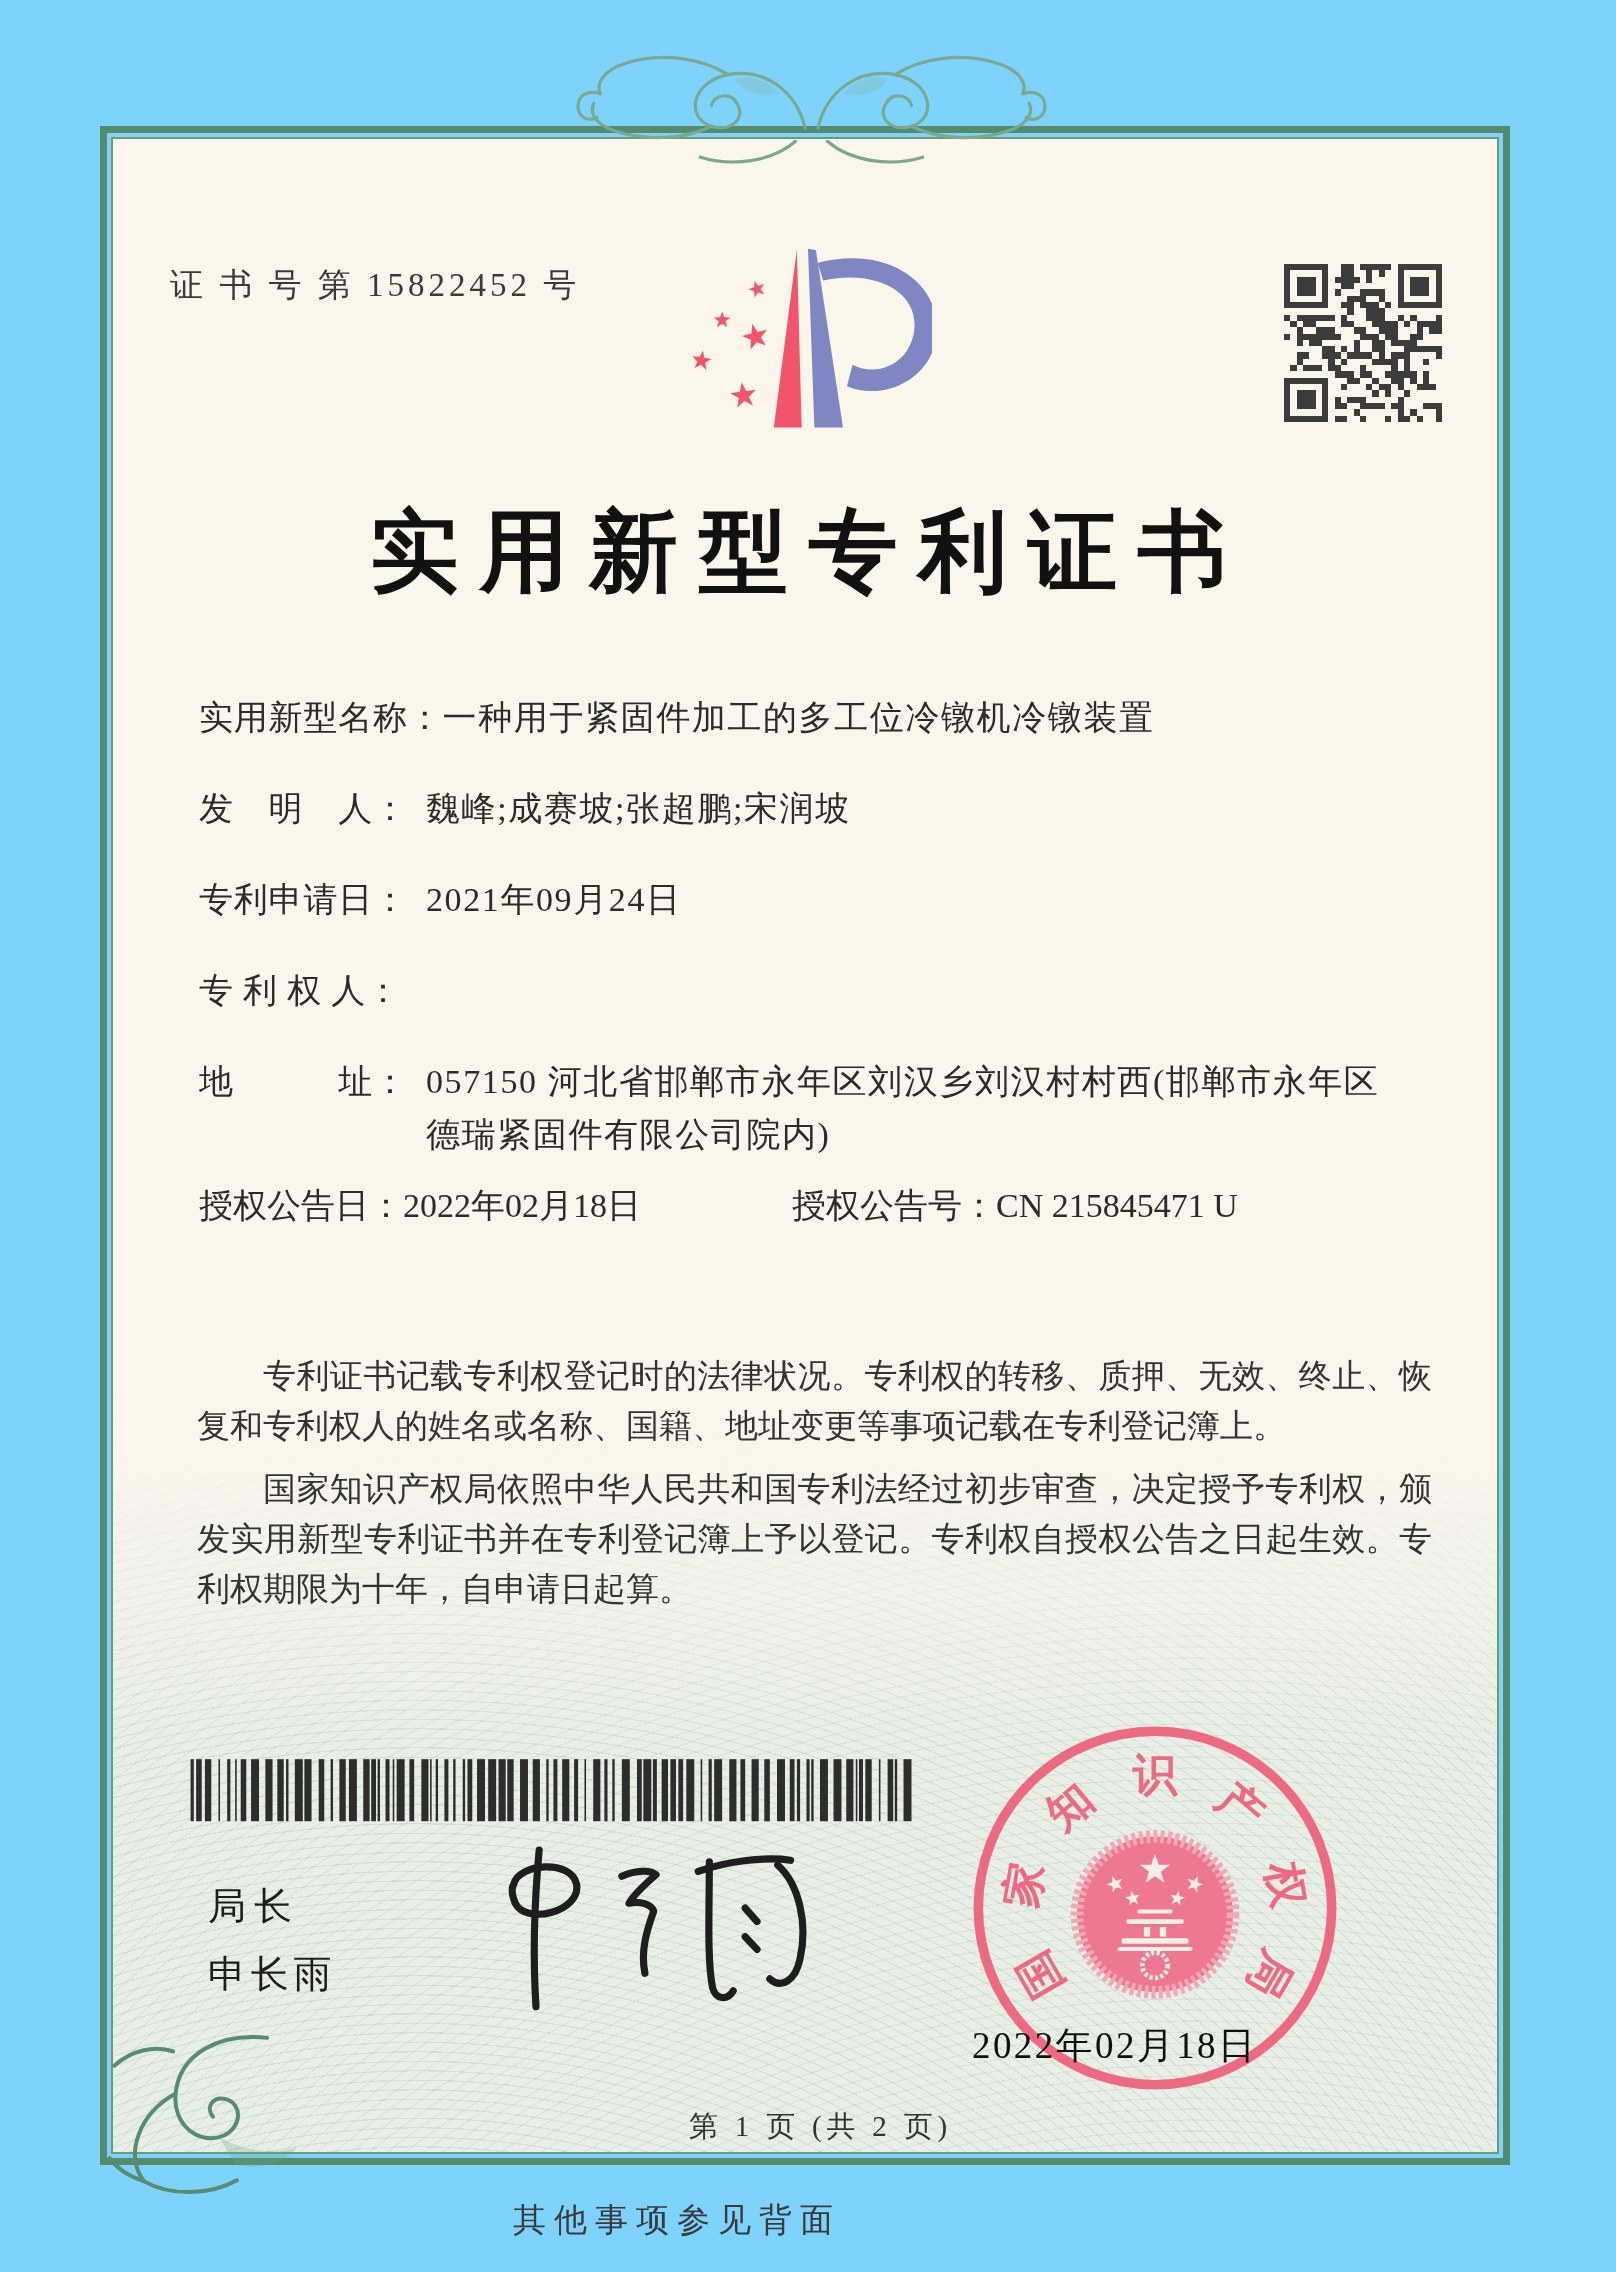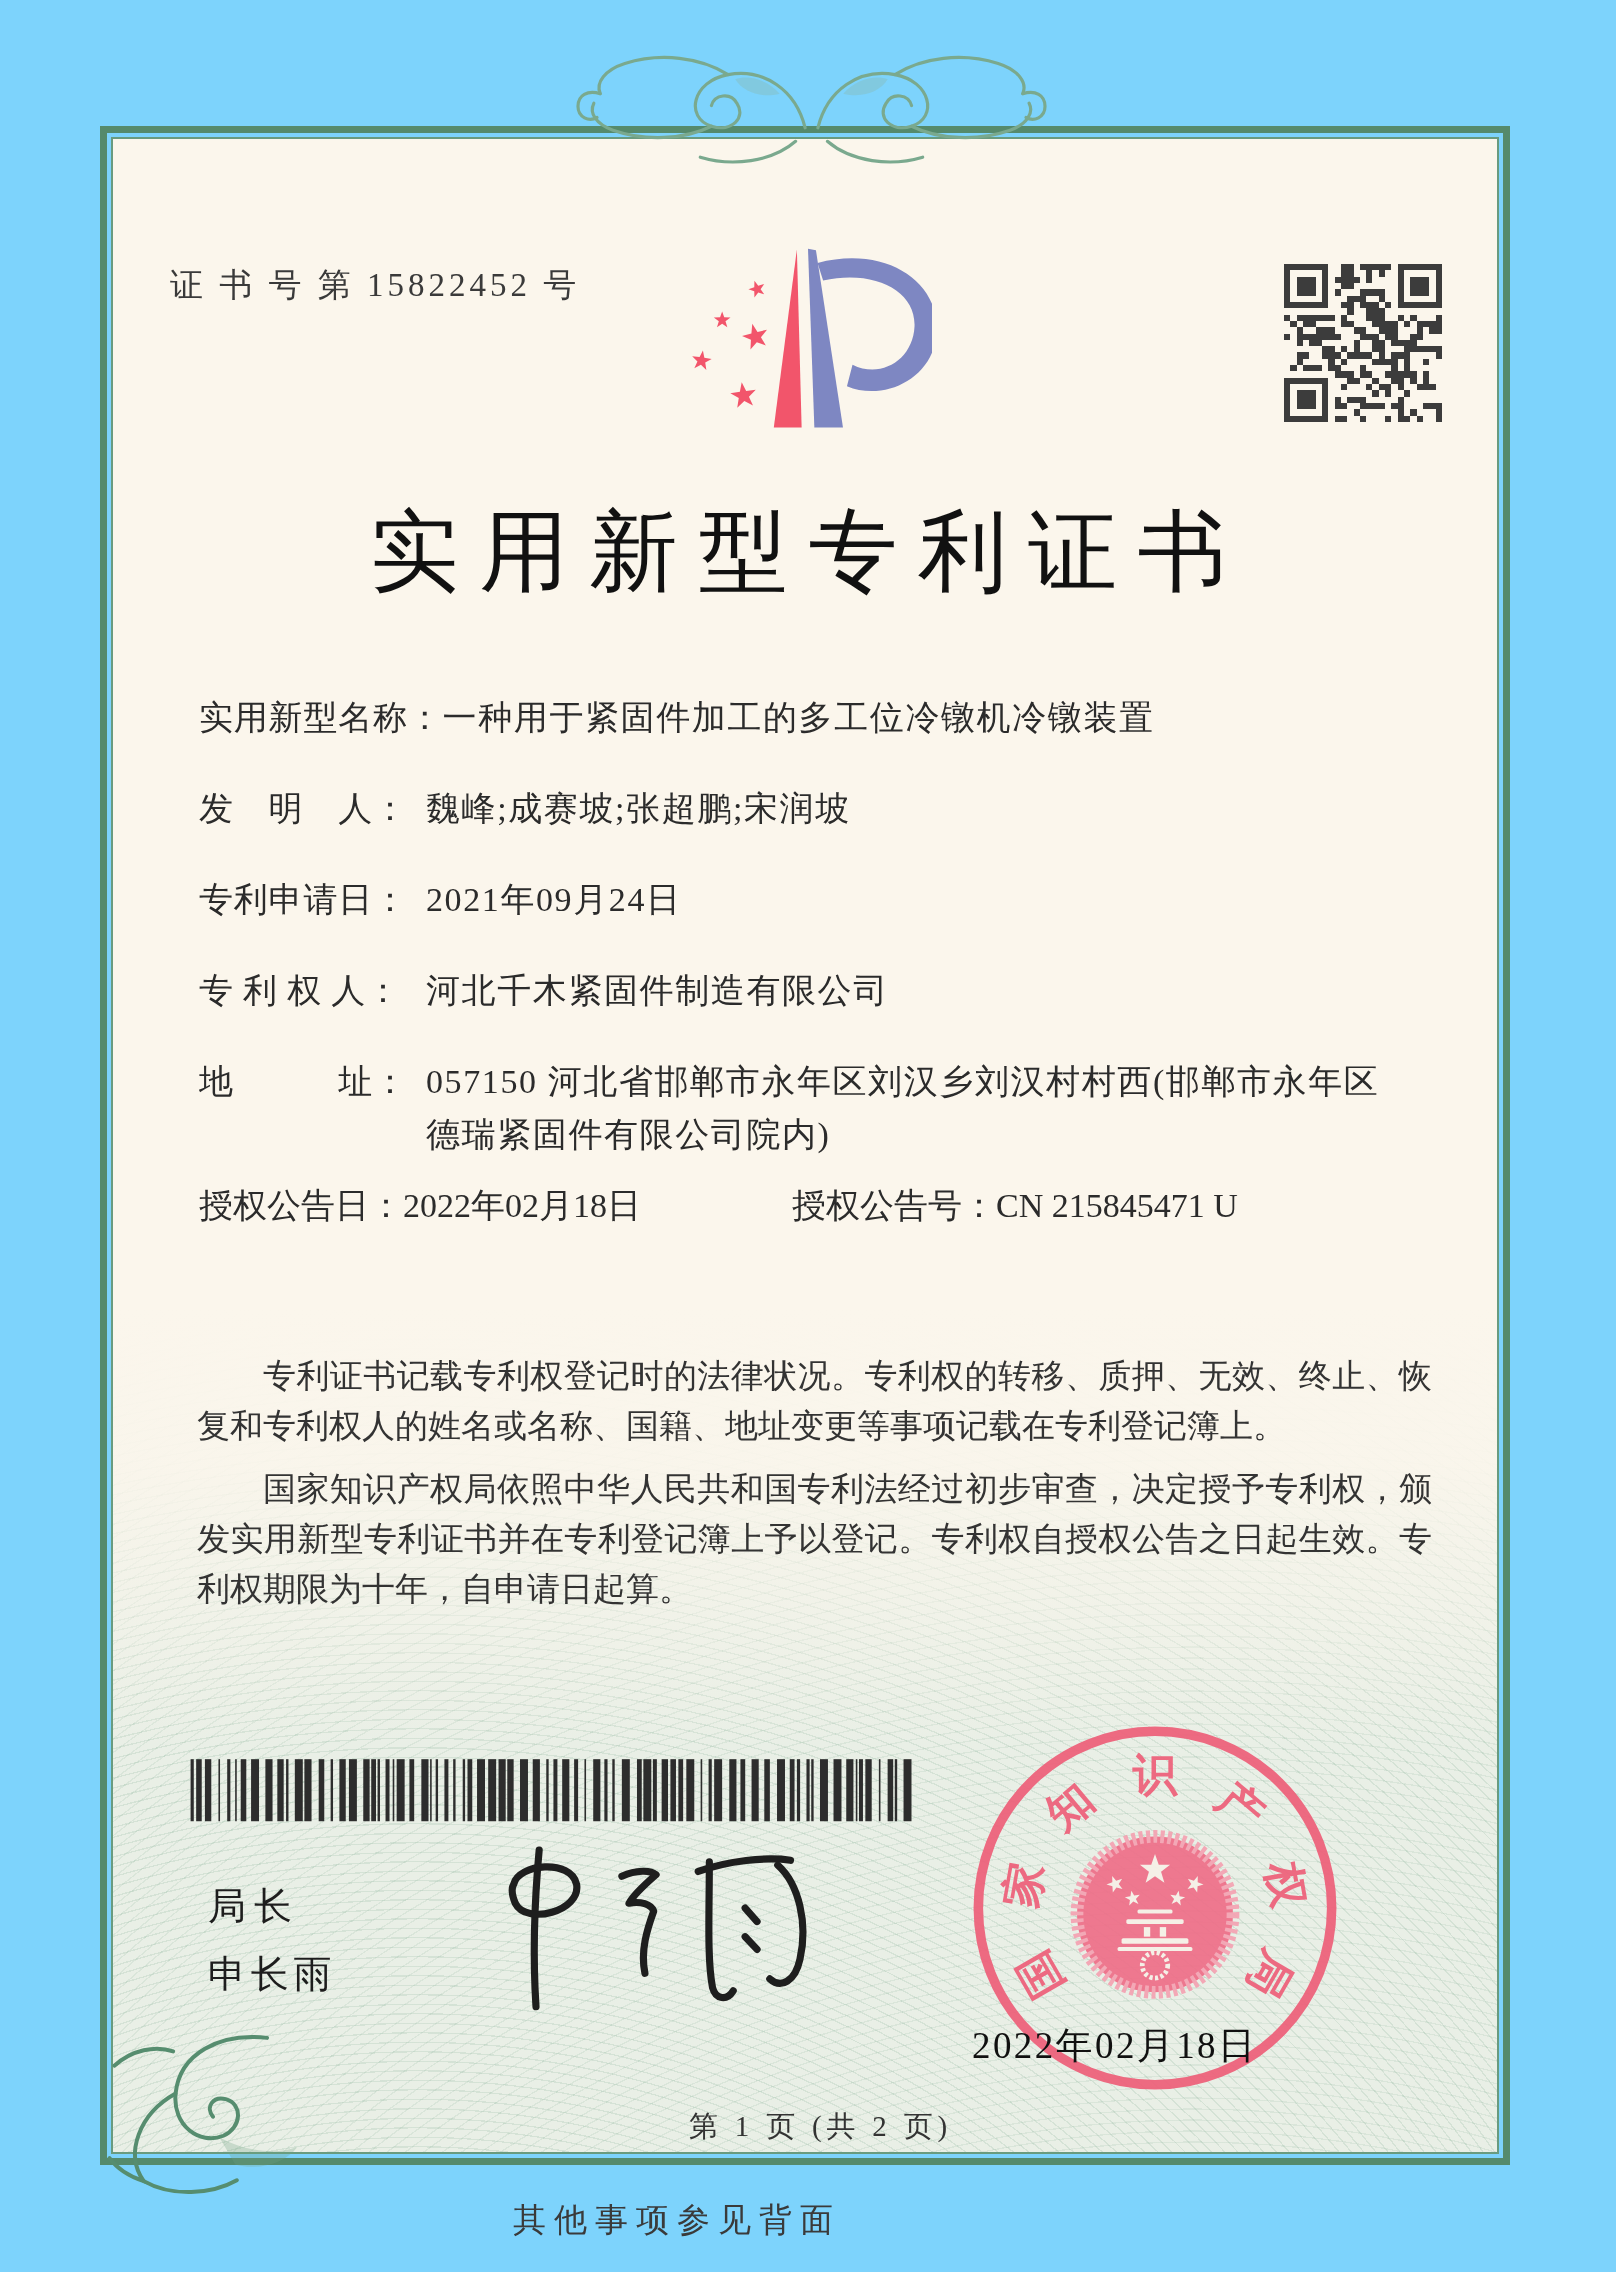--- a/index.html
+++ b/index.html
@@ -10,21 +10,21 @@
          border:7.2px solid #558a6c;box-sizing:border-box;z-index:1;}
   .frame-inner{position:absolute;inset:4px;border:2.4px solid #699b7f;
     background-color:#e9efe6;
     background-image:
       linear-gradient(180deg,#fbf6ec 0%,#fbf6ec 58%,rgba(251,246,236,0.9) 66%,rgba(251,246,236,0) 80%),
       repeating-radial-gradient(circle at 22% 138%, rgba(106,158,128,0.16) 0 1.3px, rgba(106,158,128,0) 1.3px 9.5px),
       repeating-radial-gradient(circle at 78% 152%, rgba(106,158,128,0.12) 0 1.3px, rgba(106,158,128,0) 1.3px 11px);
   }
   .abs{position:absolute;z-index:3;}
   .certnum{left:170px;top:263px;font-size:33px;letter-spacing:4px;color:#3a3a3a;}
-  .title{left:0;top:492px;width:1617px;text-align:center;font-size:89px;font-weight:400;
+  .title{left:0;top:492px;width:1617px;text-align:center;font-size:89px;font-weight:700;
          letter-spacing:20.7px;color:#111;}
   .fields{left:199px;top:691px;width:1257px;font-size:34px;color:#2b2b2b;}
   .frow{display:flex;margin-bottom:38px;line-height:53px;}
   .flabel{flex:0 0 227px;letter-spacing:0.8px;white-space:nowrap;}
   .fvalue{width:967px;letter-spacing:1.6px;}
   .grantrow{display:flex;margin-top:18px;line-height:53px;}
   .grantrow .gap{flex:0 0 151px;}
   .paras{left:197px;top:1351px;width:1235px;font-size:33px;line-height:1.52;
          text-align:justify;color:#333;}
   .paras p{margin:0 0 12.7px 0;text-indent:2em;}
@@ -317,21 +317,20 @@
     <div class="frow">
       <div class="flabel">发　明　人：</div>
       <div class="fvalue">魏峰;成赛坡;张超鹏;宋润坡</div>
     </div>
     <div class="frow">
       <div class="flabel">专利申请日：</div>
       <div class="fvalue">2021年09月24日</div>
     </div>
     <div class="frow">
       <div class="flabel">专 利 权 人：</div>
-      <div class="fvalue">河北千木紧固件制造有限公司</div>
     </div>
     <div class="frow" style="margin-bottom:4.8px;">
       <div class="flabel">地　　　址：</div>
       <div class="fvalue">057150 河北省邯郸市永年区刘汉乡刘汉村村西(邯郸市永年区德瑞紧固件有限公司院内)</div>
     </div>
     <div class="grantrow">
       <span>授权公告日：</span>
       <span>2022年02月18日</span>
       <span class="gap"></span>
       <span>授权公告号：</span>

